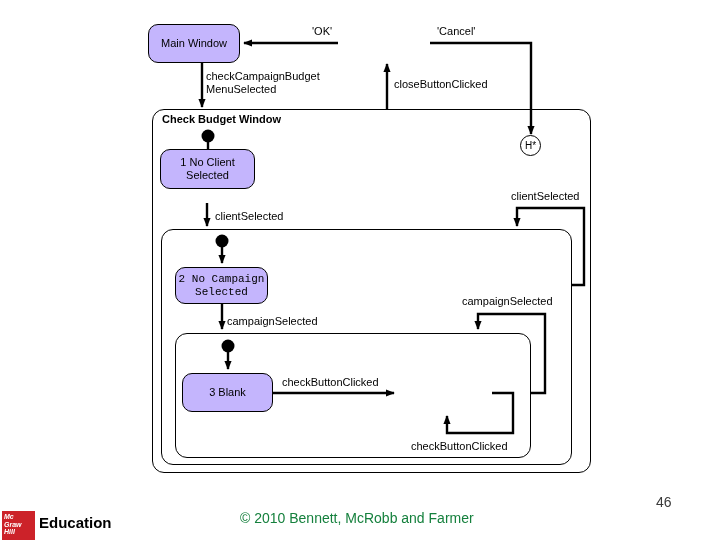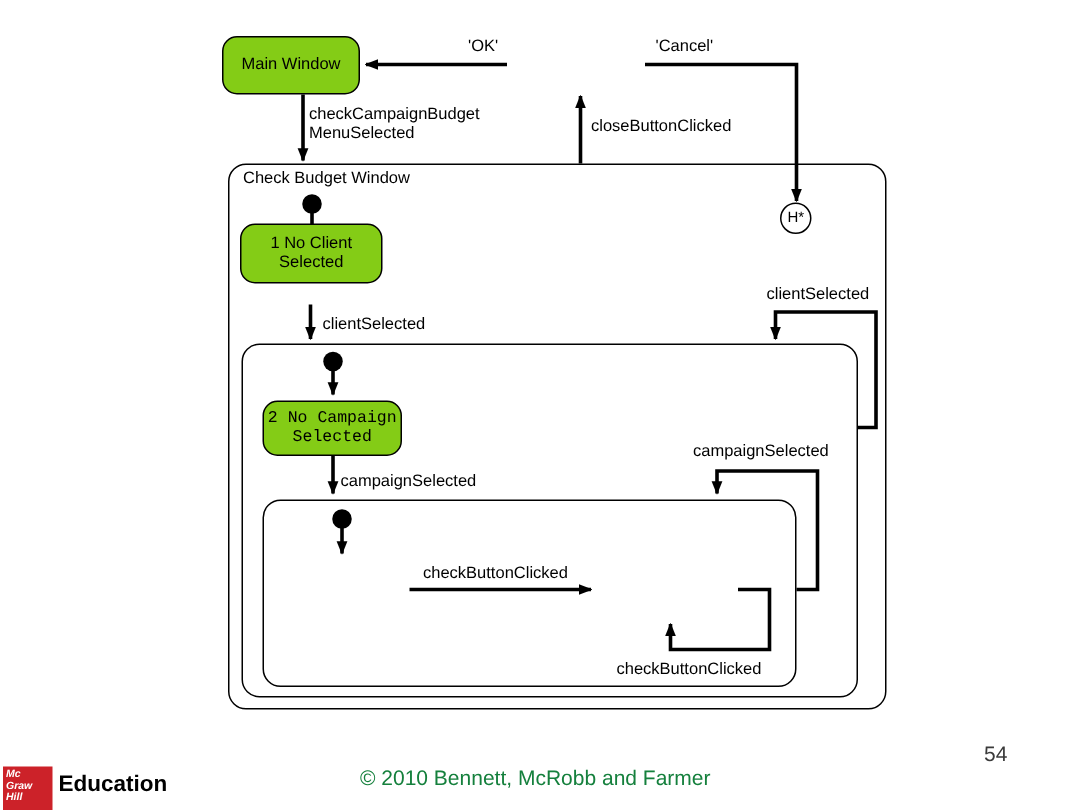--- a/index.html
+++ b/index.html
@@ -6,21 +6,21 @@
   .slide {
     position:relative; width:720px; height:540px; background:#ffffff;
     font-family:"Liberation Sans", sans-serif; color:#000; overflow:hidden;
   }
   .region {
     position:absolute; border:1.2px solid #000; border-radius:12px;
     background:transparent; box-sizing:border-box;
   }
   .state {
     position:absolute; border:1.2px solid #000; border-radius:10px;
-    background:#84cc16; box-sizing:border-box;
+    background:#c4b5fd; box-sizing:border-box;
     display:flex; align-items:center; justify-content:center;
     text-align:center; font-size:11px; line-height:13px; white-space:pre-line;
   }
   .lbl {
     position:absolute; font-size:11px; line-height:12.5px;
     white-space:pre-line; color:#000;
   }
   .wires { position:absolute; left:0; top:0; }
   .history {
     position:absolute; left:520px; top:135px; width:21px; height:21px;
@@ -69,27 +69,28 @@
       <path d="M273,393 H394" marker-end="url(#arr)"></path>
       <path d="M492,393 H513 V433 H447 V416" marker-end="url(#arr)"></path>
     </g>
     <g fill="#000" stroke="none">
       <circle cx="208" cy="136" r="6.5"></circle>
       <circle cx="222" cy="241" r="6.5"></circle>
       <circle cx="228" cy="346" r="6.5"></circle>
     </g>
   </svg>
 
-  <div class="lbl" style="left:162px; top:113px;">Check Budget Window</div>
+  <div class="lbl" style="left:162px; top:113px;font-weight:bold;">Check Budget Window</div>
 
   <div class="state" style="left:148px; top:24px; width:92px; height:39px;">Main Window</div>
   <div class="state" style="left:160px; top:149px; width:95px; height:40px;">1 No Client
 Selected</div>
   <div class="state" style="left:175px; top:267px; width:93px; height:37px;font-family:Liberation Mono, monospace;">2 No Campaign
 Selected</div>
+  <div class="state" style="left:182px; top:373px; width:91px; height:39px;">3 Blank</div>
 
   <div class="history">H*</div>
 
   <div class="lbl" style="left:312px; top:25px;">'OK'</div>
   <div class="lbl" style="left:437px; top:25px;">'Cancel'</div>
   <div class="lbl" style="left:206px; top:70px;">checkCampaignBudget
 MenuSelected</div>
   <div class="lbl" style="left:394px; top:78px;">closeButtonClicked</div>
   <div class="lbl" style="left:215px; top:210px;">clientSelected</div>
   <div class="lbl" style="left:511px; top:190px;">clientSelected</div>
@@ -98,15 +99,15 @@
   <div class="lbl" style="left:282px; top:376px;">checkButtonClicked</div>
   <div class="lbl" style="left:411px; top:440px;">checkButtonClicked</div>
 
   <div class="logo-red">
     <div>Mc</div>
     <div>Graw</div>
     <div>Hill</div>
   </div>
   <div class="brand">Education</div>
   <div class="copyright">© 2010 Bennett, McRobb and Farmer</div>
-  <div class="pagenum">54</div>
+  <div class="pagenum">46</div>
 
 </div>
 
 </body></html>

